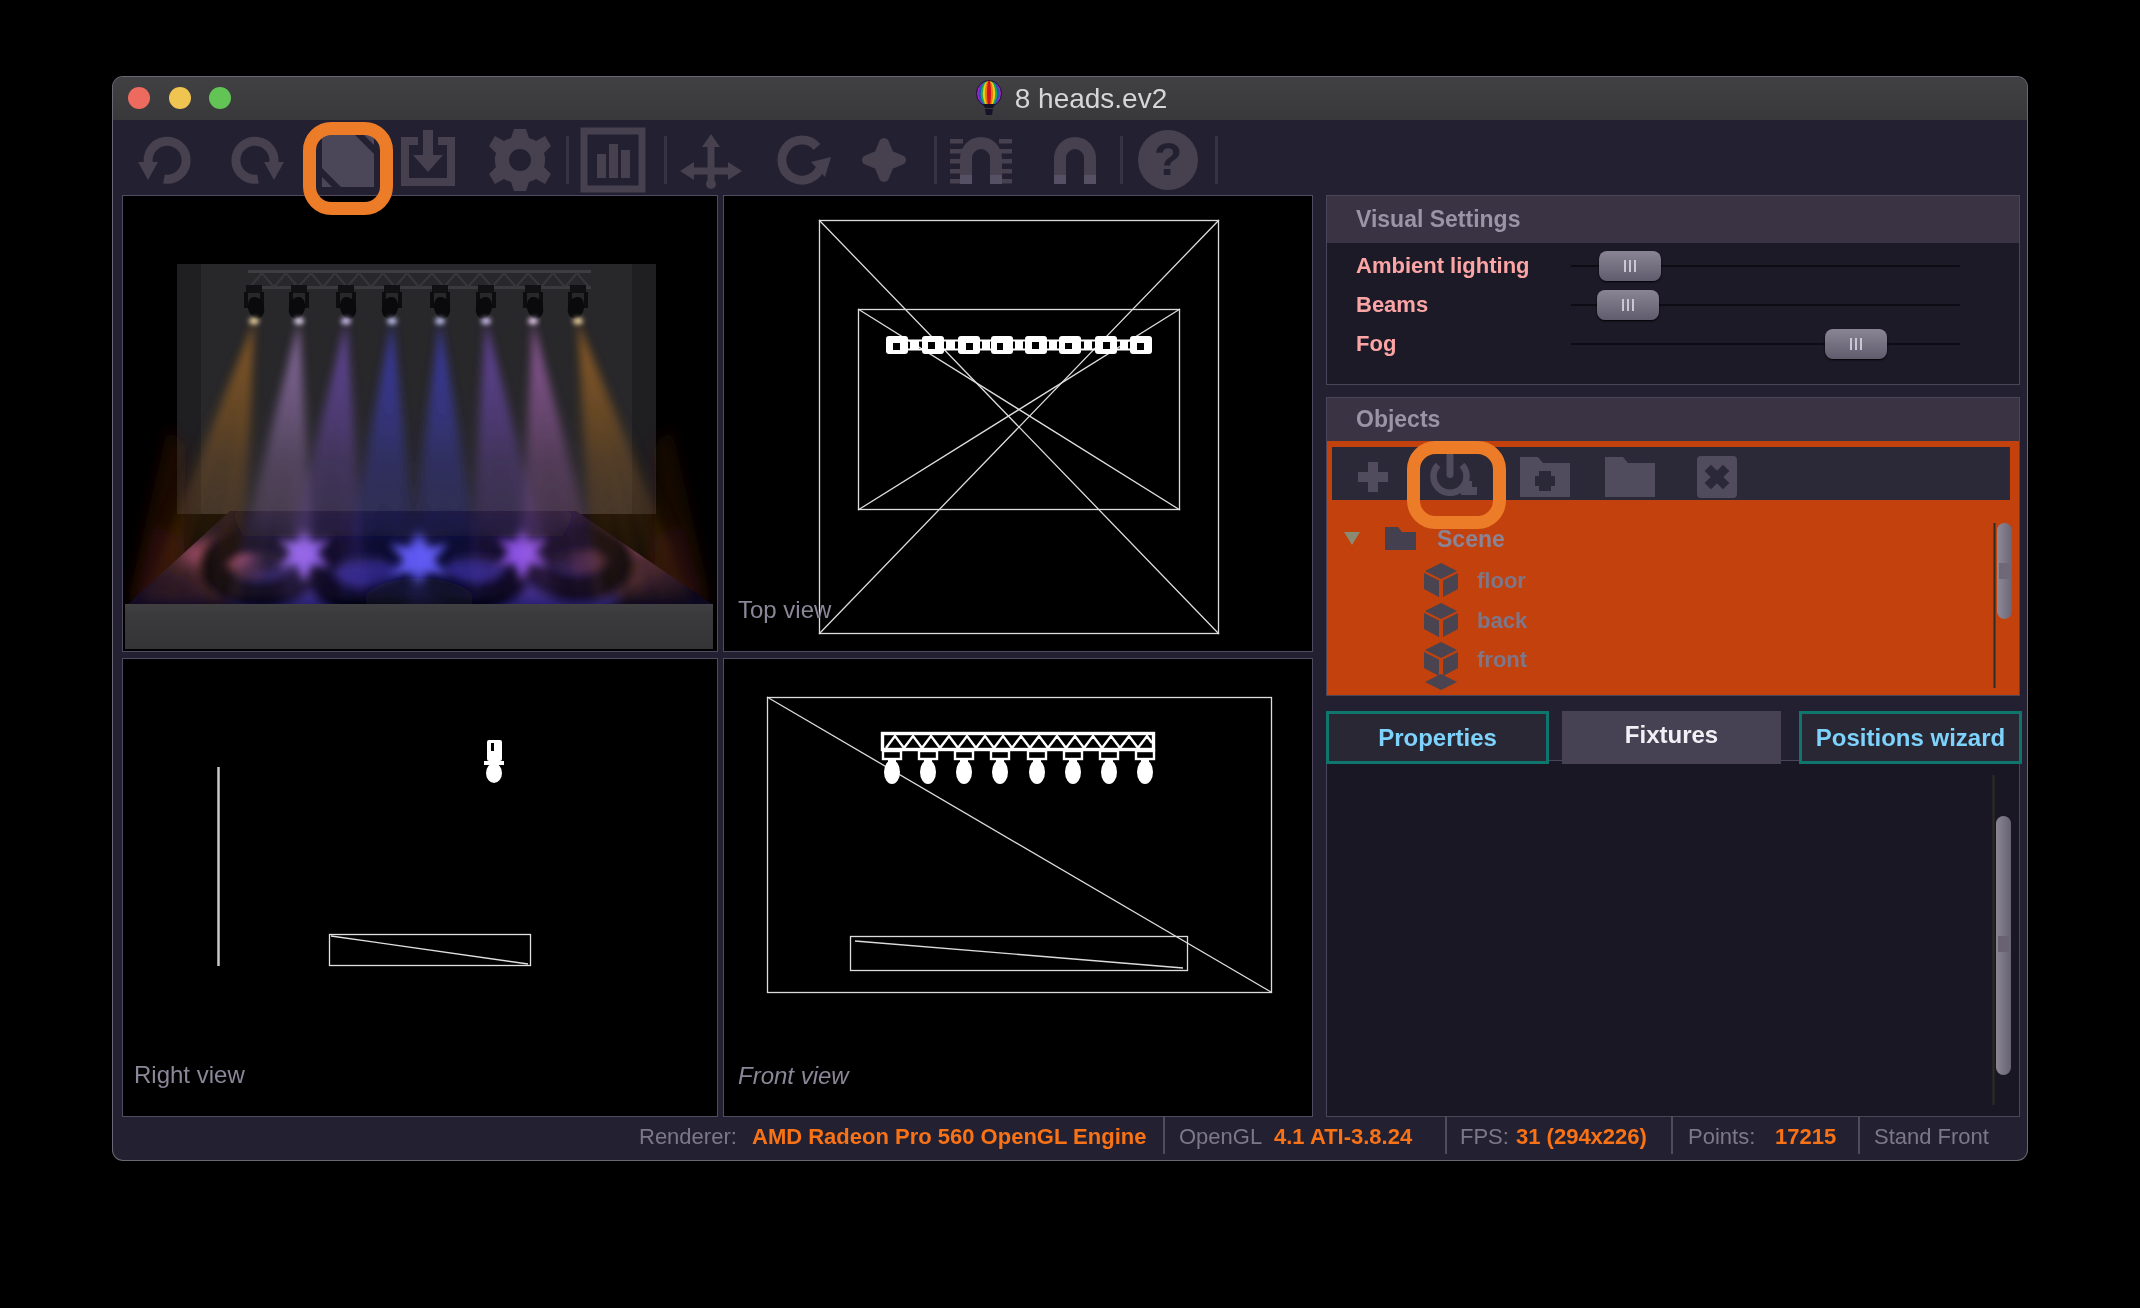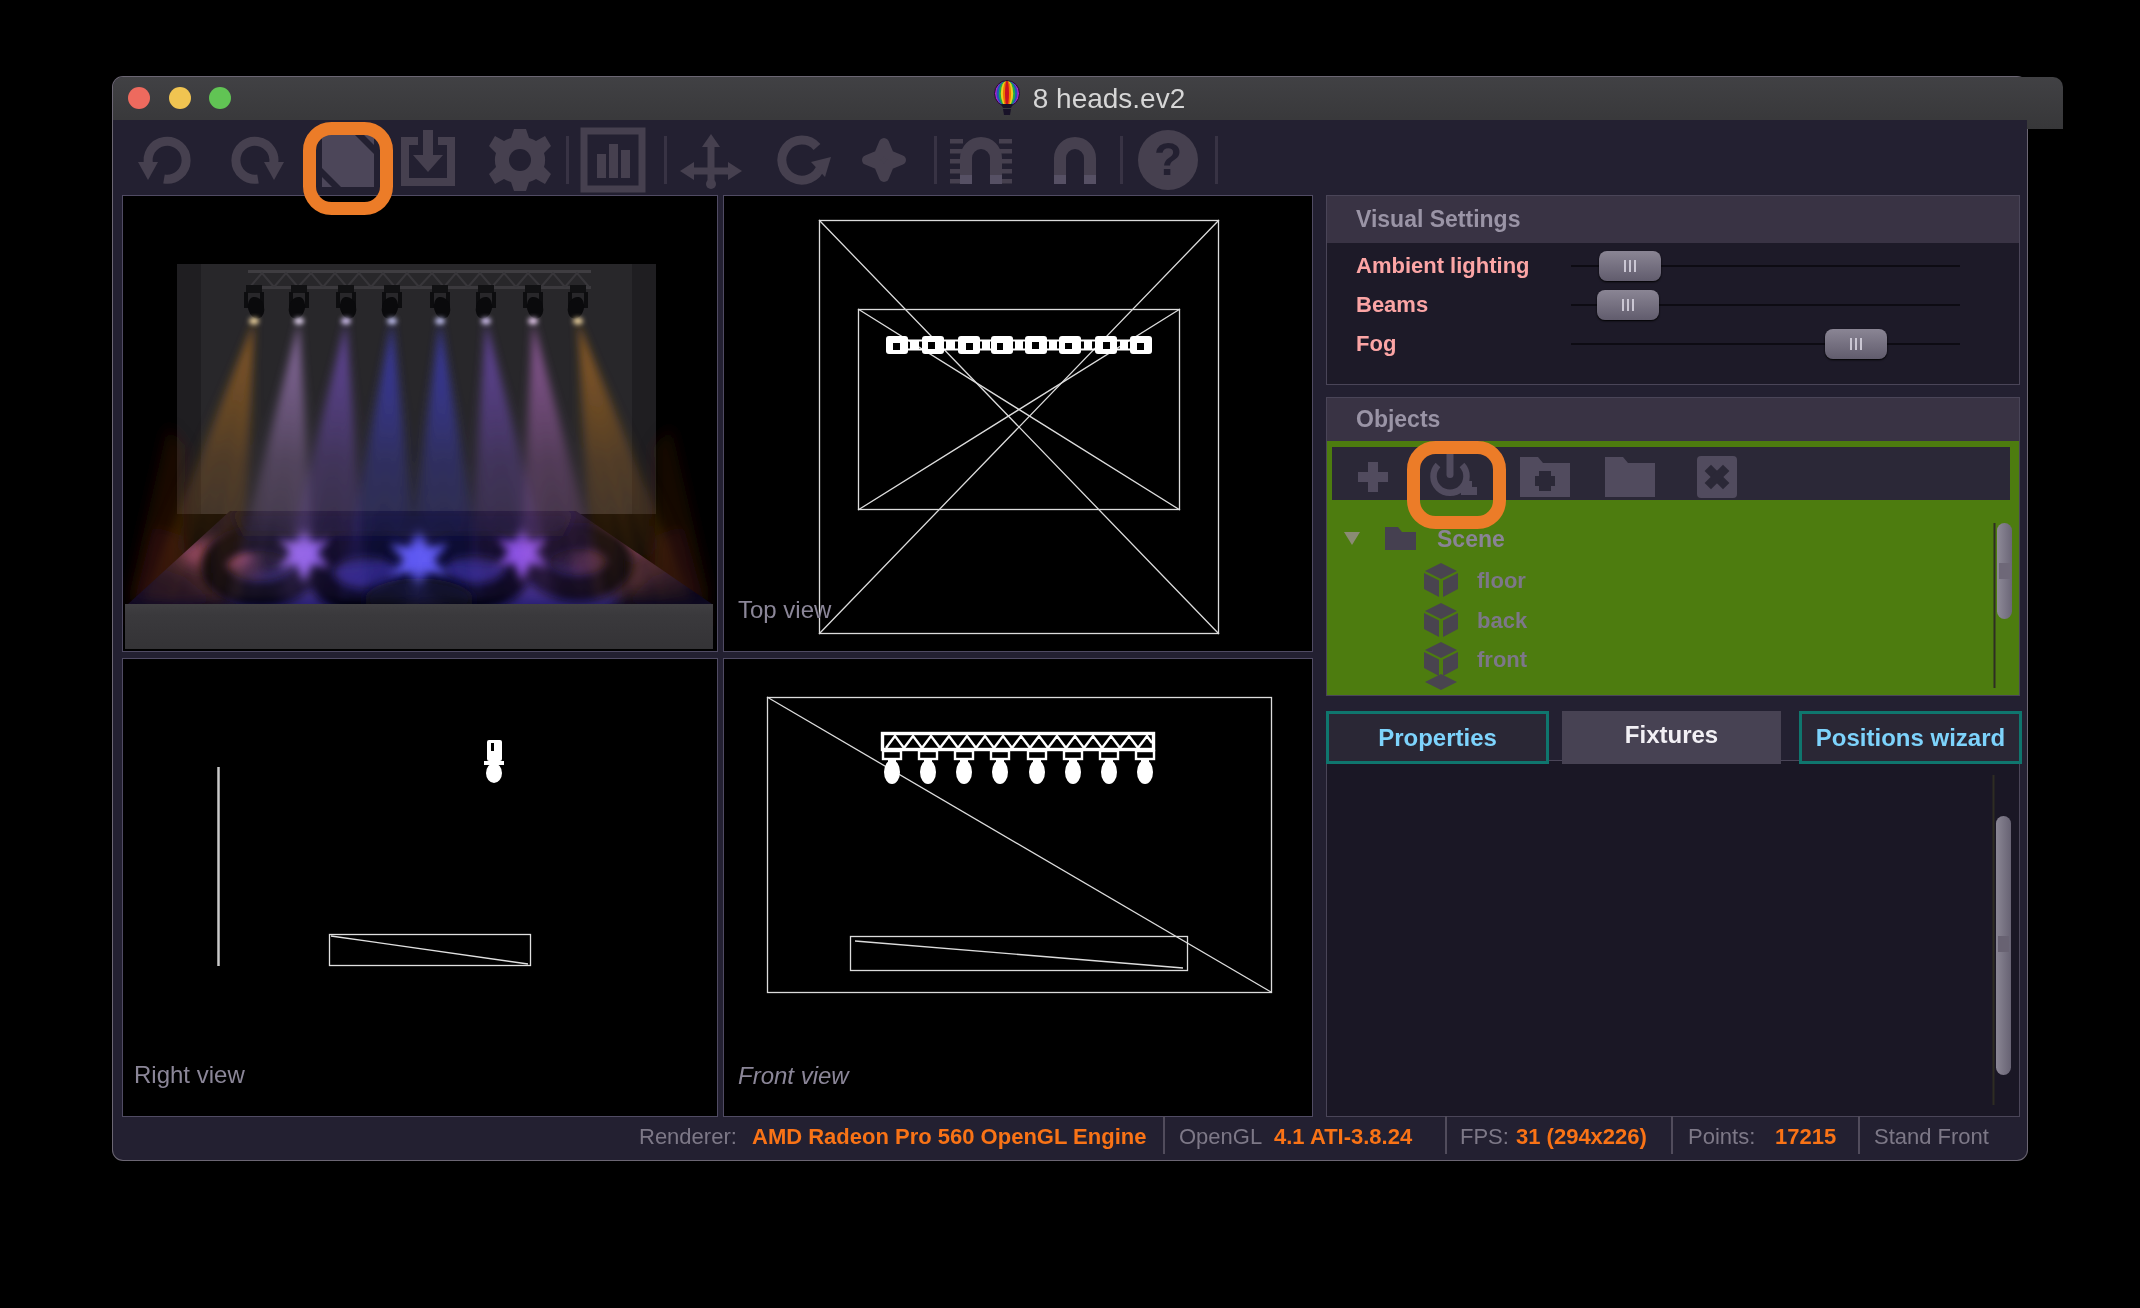--- a/index.html
+++ b/index.html
@@ -2,21 +2,21 @@
 <html><head>
 <meta charset="utf-8">
 <style>
   html,body{margin:0;padding:0;background:#000;}
   body{width:2140px;height:1308px;position:relative;overflow:hidden;
        font-family:"Liberation Sans", sans-serif;}
   .abs{position:absolute;}
   #win{position:absolute;left:113px;top:77px;width:1914px;height:1083px;
        background:#232031;border-radius:10px;box-shadow:0 0 0 1px #6b6673;}
   #titlebar{position:absolute;left:0;top:0;width:100%;height:52px;
-       background:linear-gradient(#414144,#373739);border-radius:10px 10px 0 0;padding-left:36px;}
+       background:linear-gradient(#414144,#373739);border-radius:10px 10px 0 0;}
   .tl{position:absolute;top:10px;width:22px;height:22px;border-radius:50%;}
   #ttext{position:absolute;top:0;left:0;width:100%;height:43px;line-height:43px;
        text-align:center;color:#d6d6d6;font-size:28px;}
   #toolbar{position:absolute;left:0;top:43px;width:100%;height:73px;background:#232031;}
   #views{position:absolute;left:0;top:116px;width:100%;height:923px;}
   .view{position:absolute;background:#000;border:1px solid #504b63;}
   .vlabel{position:absolute;color:#8b8698;font-size:24px;}
   #rpanel{position:absolute;}
   .panel{position:absolute;background:#1d1a28;border:1px solid #4a4558;font-weight:bold;}
   .phead{position:absolute;left:0;top:0;width:100%;height:47px;background:#393344;
@@ -539,21 +539,21 @@
           <i></i>
           <i></i>
         </div>
       <div class="thumb" style="left:498px;top:133px;">
           <i></i>
           <i></i>
           <i></i>
         </div>
     </div>
 
-    <div class="panel" style="left:1213px;top:320px;width:692px;height:297px;background:#4d7c0f;">
+    <div class="panel" style="left:1213px;top:320px;width:692px;height:297px;background:#c2410c;">
       <div class="phead" style="height:43px;line-height:43px;"><span>Objects</span></div>
       <div class="abs" style="left:5px;top:49px;width:678px;height:53px;background:#2b2837;"></div>
       <svg class="abs" style="left:0;top:0;overflow:visible;" width="692" height="297" viewBox="0 0 692 297">
         <defs>
             <linearGradient id="sbg" x1="0" y1="0" x2="1" y2="0">
               <stop offset="0" stop-color="#8e8a98"></stop>
               <stop offset="1" stop-color="#6b6677"></stop>
             </linearGradient>
           </defs>
         <g fill="#514b5e">

